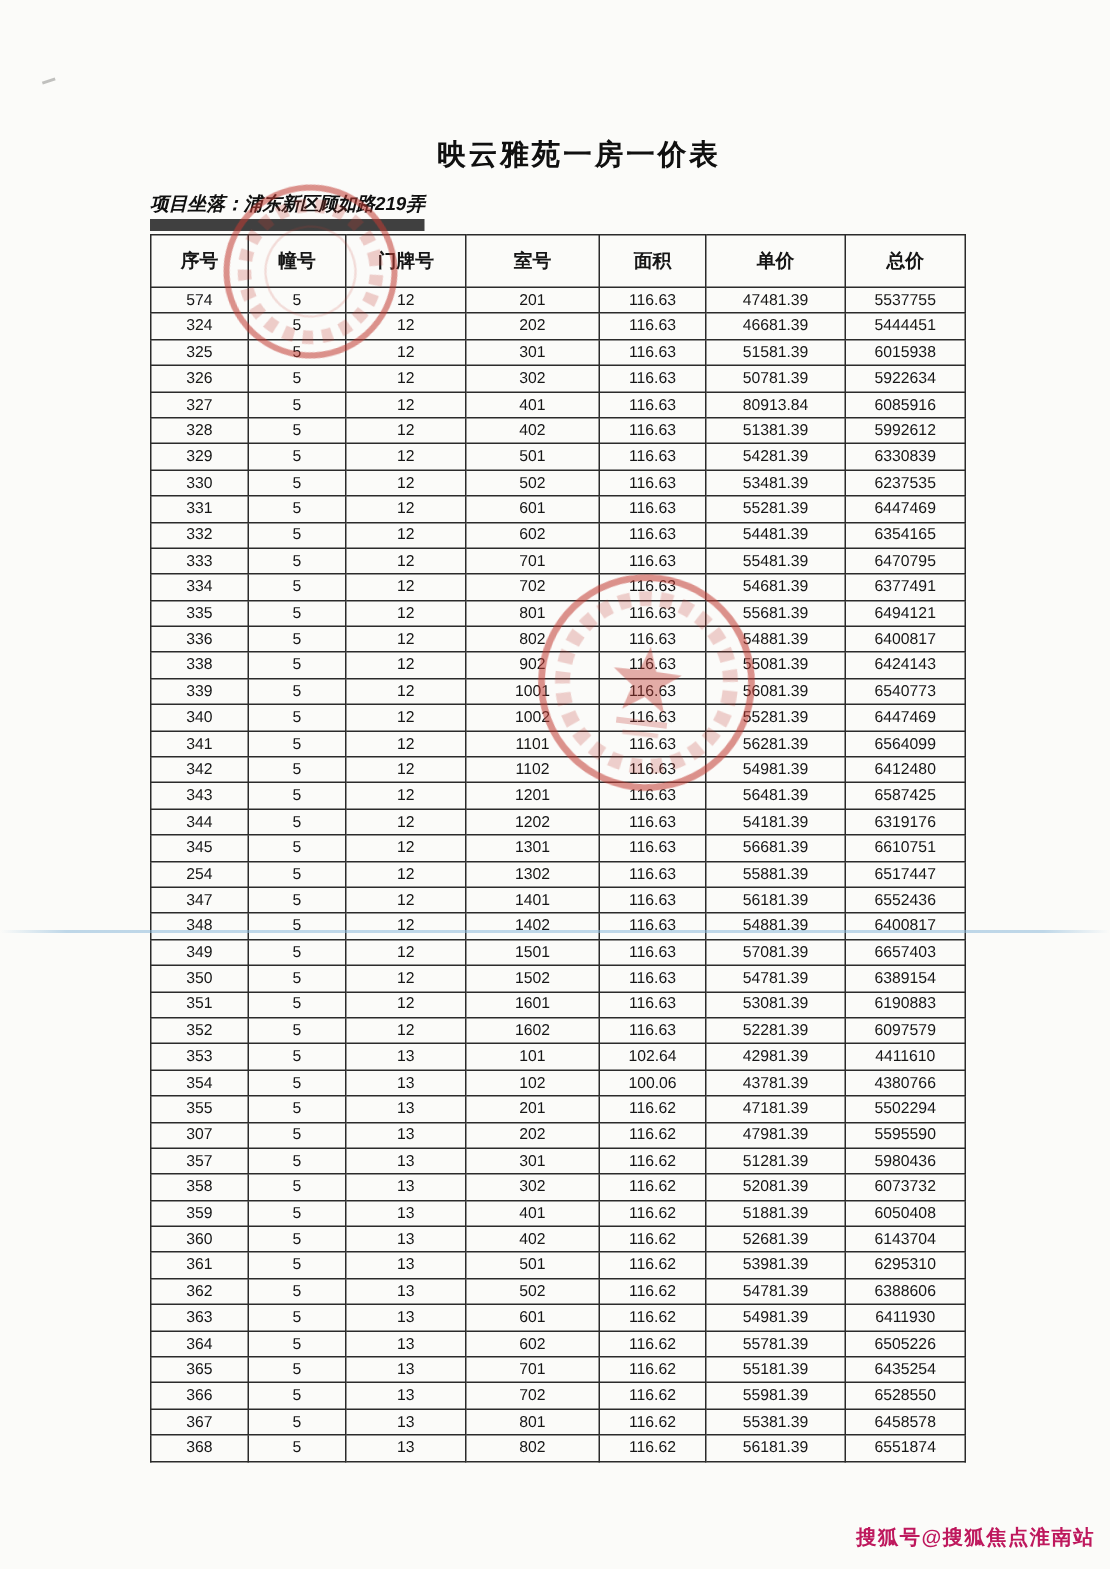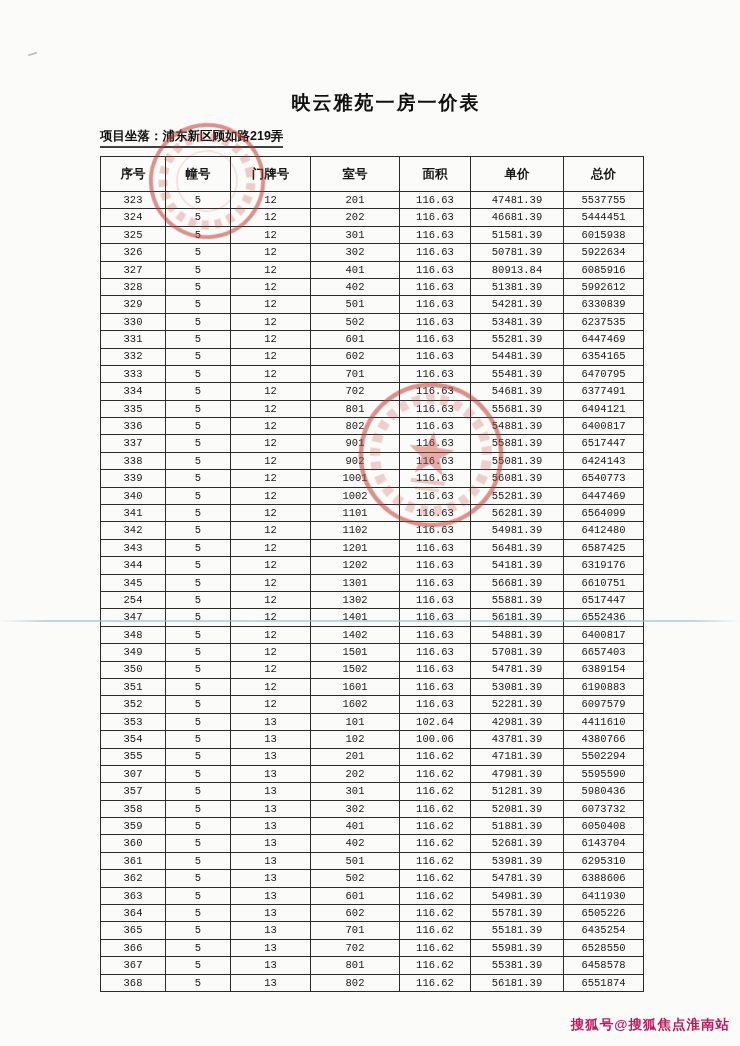--- a/index.html
+++ b/index.html
@@ -9,25 +9,25 @@
     font-family:"Liberation Sans", sans-serif; color:#151515;
   }
   .corner-mark { position:absolute; left:28px; top:53px; width:9px; height:2px; background:#9a9a96; opacity:.6; transform:rotate(-18deg); }
   .title {
     position:absolute; top:74px; left:0; width:100%; margin:16px;
     text-align:center; font-size:19px; font-weight:bold; color:#101010; letter-spacing:2px;
   }
   .subtitle {
     position:absolute; top:128px; left:100px;
     font-size:12.5px; font-weight:bold; color:#101010;
-    border-bottom:2px solid #404040; padding-bottom:1px;
+    border-bottom:8px solid #404040; padding-bottom:1px;font-style:italic;
   }
   .price-table {
     position:absolute; top:156px; left:100px; width:536px;
-    border-collapse:collapse; table-layout:fixed;font-family:Liberation Mono, monospace;
+    border-collapse:collapse; table-layout:fixed;
   }
   .price-table th, .price-table td {
     border:1px solid #2b2b2b; text-align:center; vertical-align:middle;
     padding:0; white-space:nowrap; overflow:hidden; color:#161616;
   }
   .price-table th { height:34px; font-size:12.5px; font-weight:bold; }
   .price-table td { height:16.4px; font-size:10.5px; line-height:1; font-weight:500; }
   .price-table th:nth-child(1){width:64px}
   .price-table th:nth-child(2){width:64px}
   .price-table th:nth-child(3){width:79px}
@@ -65,21 +65,21 @@
           <th>幢号</th>
           <th>门牌号</th>
           <th>室号</th>
           <th>面积</th>
           <th>单价</th>
           <th>总价</th>
         </tr>
     </thead>
     <tbody id="table-body">
         <tr>
-          <td>323</td>
+          <td>574</td>
           <td>5</td>
           <td>12</td>
           <td>201</td>
           <td>116.63</td>
           <td>47481.39</td>
           <td>5537755</td>
         </tr>
         <tr>
           <td>324</td>
           <td>5</td>
@@ -189,29 +189,20 @@
           <td>6494121</td>
         </tr>
         <tr>
           <td>336</td>
           <td>5</td>
           <td>12</td>
           <td>802</td>
           <td>116.63</td>
           <td>54881.39</td>
           <td>6400817</td>
-        </tr>
-        <tr>
-          <td>337</td>
-          <td>5</td>
-          <td>12</td>
-          <td>901</td>
-          <td>116.63</td>
-          <td>55881.39</td>
-          <td>6517447</td>
         </tr>
         <tr>
           <td>338</td>
           <td>5</td>
           <td>12</td>
           <td>902</td>
           <td>116.63</td>
           <td>55081.39</td>
           <td>6424143</td>
         </tr>

